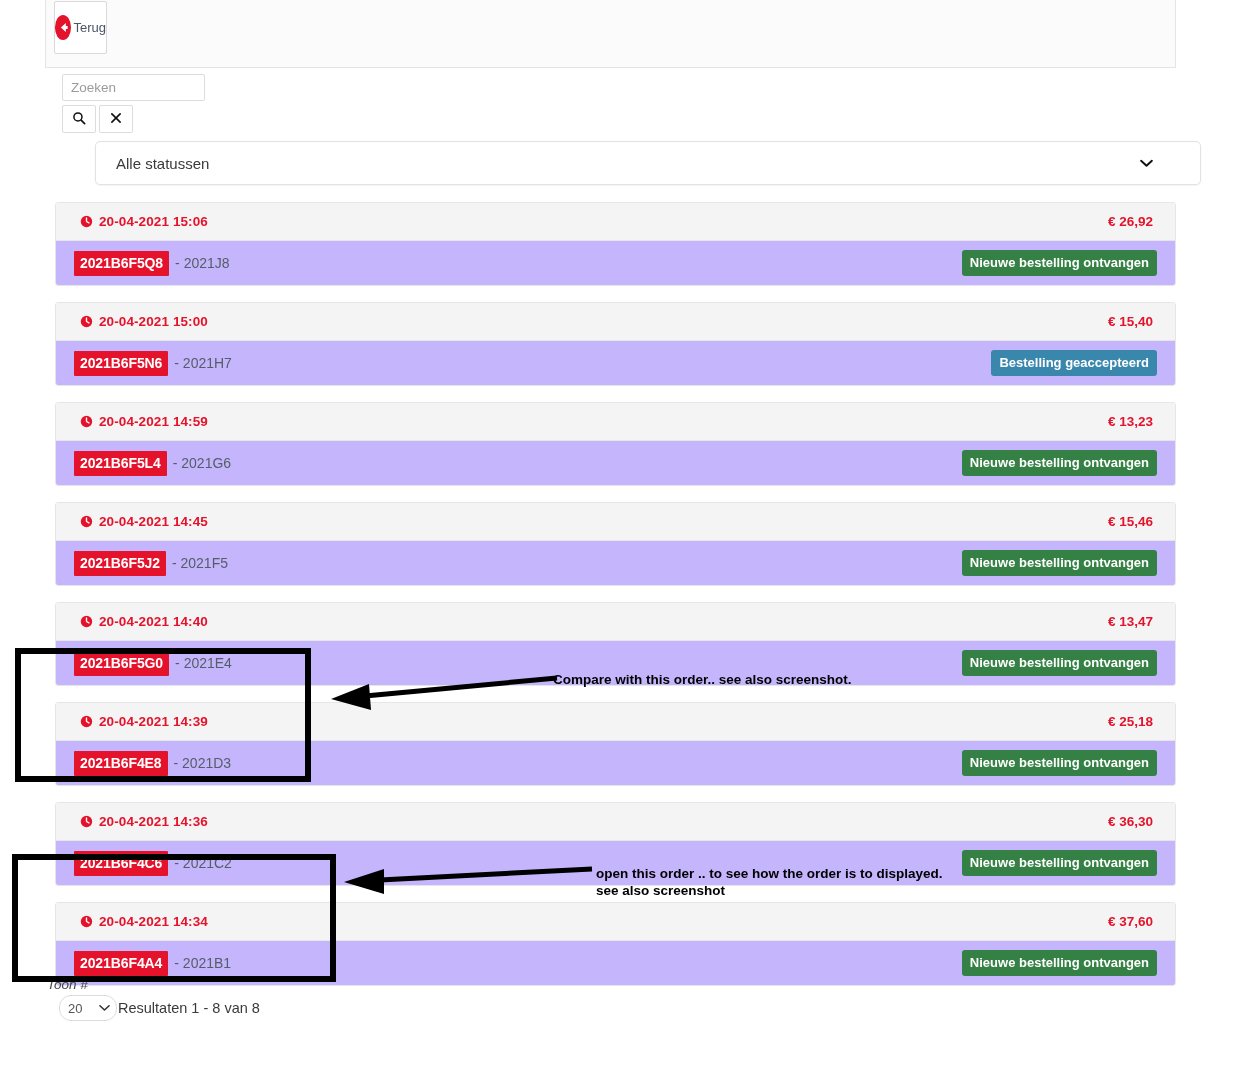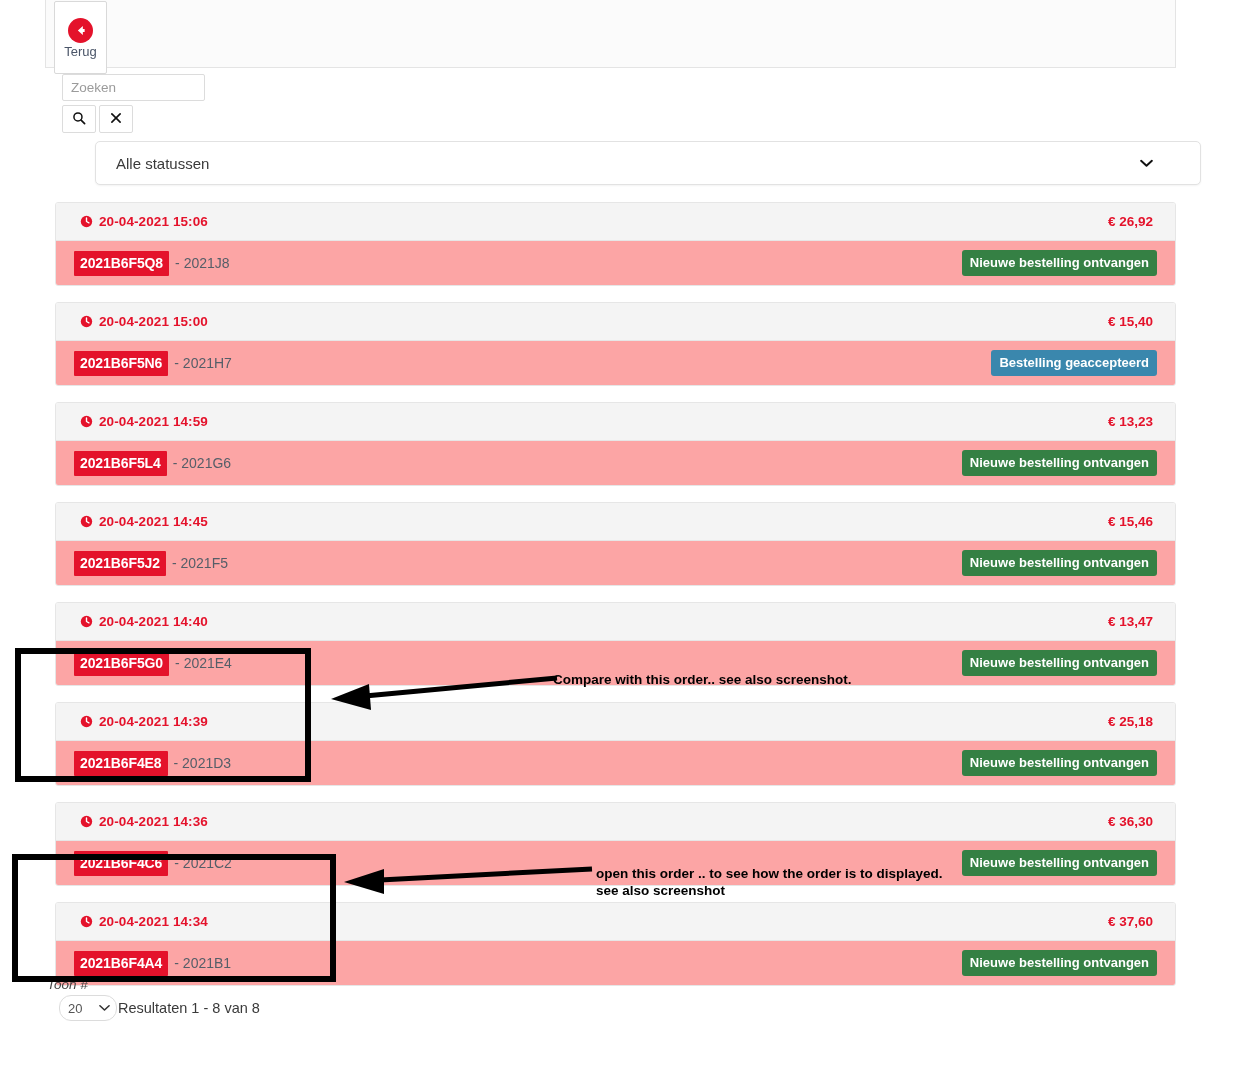--- a/index.html
+++ b/index.html
@@ -26,26 +26,26 @@
     height: 68px;
     background: #fbfbfb;
     border: 1px solid #e4e4e4;
     border-top: none;
   }
   .btn-back {
     position: absolute;
     left: 8px;
     top: 1px;
     width: 53px;
-    height: 73px;
+    height: 53px;
     background: #ffffff;
     border: 1px solid #d9d9d9;
     border-radius: 2px;
     display: flex;
-    flex-direction: column;
+    flex-direction: row;
     align-items: center;
     justify-content: center;
     gap: 2px;
     cursor: pointer;
   }
   .back-circle {
     width: 25px; height: 25px;
     border-radius: 50%;
     background: #e4122b;
     display: flex; align-items: center; justify-content: center;
@@ -166,21 +166,21 @@
     font-size: 13.5px;
     font-weight: bold;
     color: #e4122b;
   }
   .order-body {
     height: 44px;
     display: flex;
     align-items: center;
     justify-content: space-between;
     padding: 0 4px 0 18px;
-    background: #fca5a5;
+    background: #c4b5fd;
   }
   .order-ids {
     display: flex;
     align-items: center;
     font-size: 14px;
   }
   .id-badge {
     background: #e4122b;
     color: #ffffff;
     font-weight: bold;

